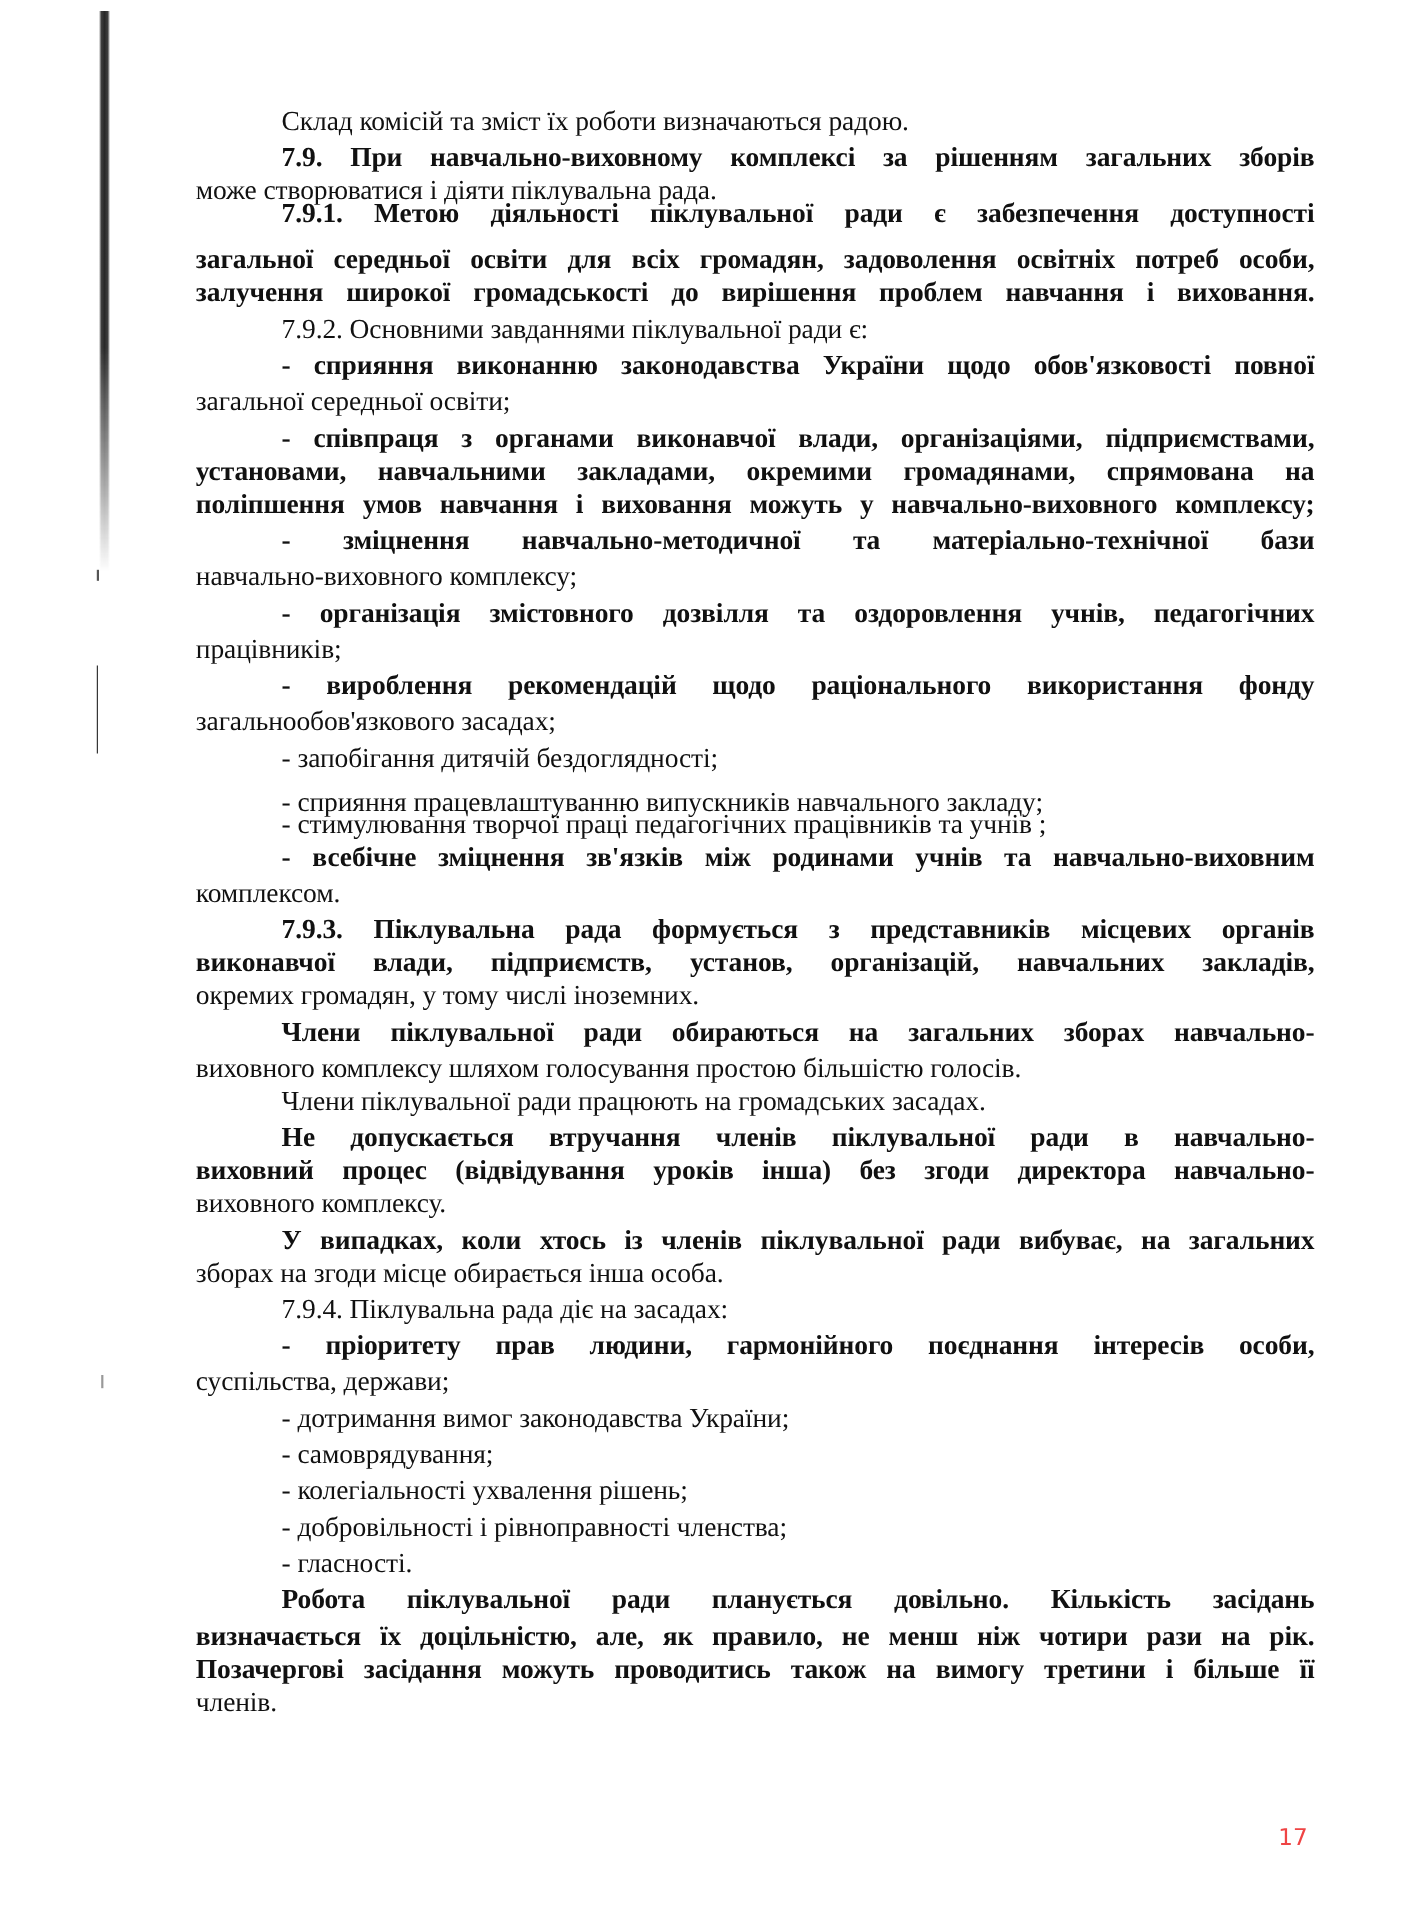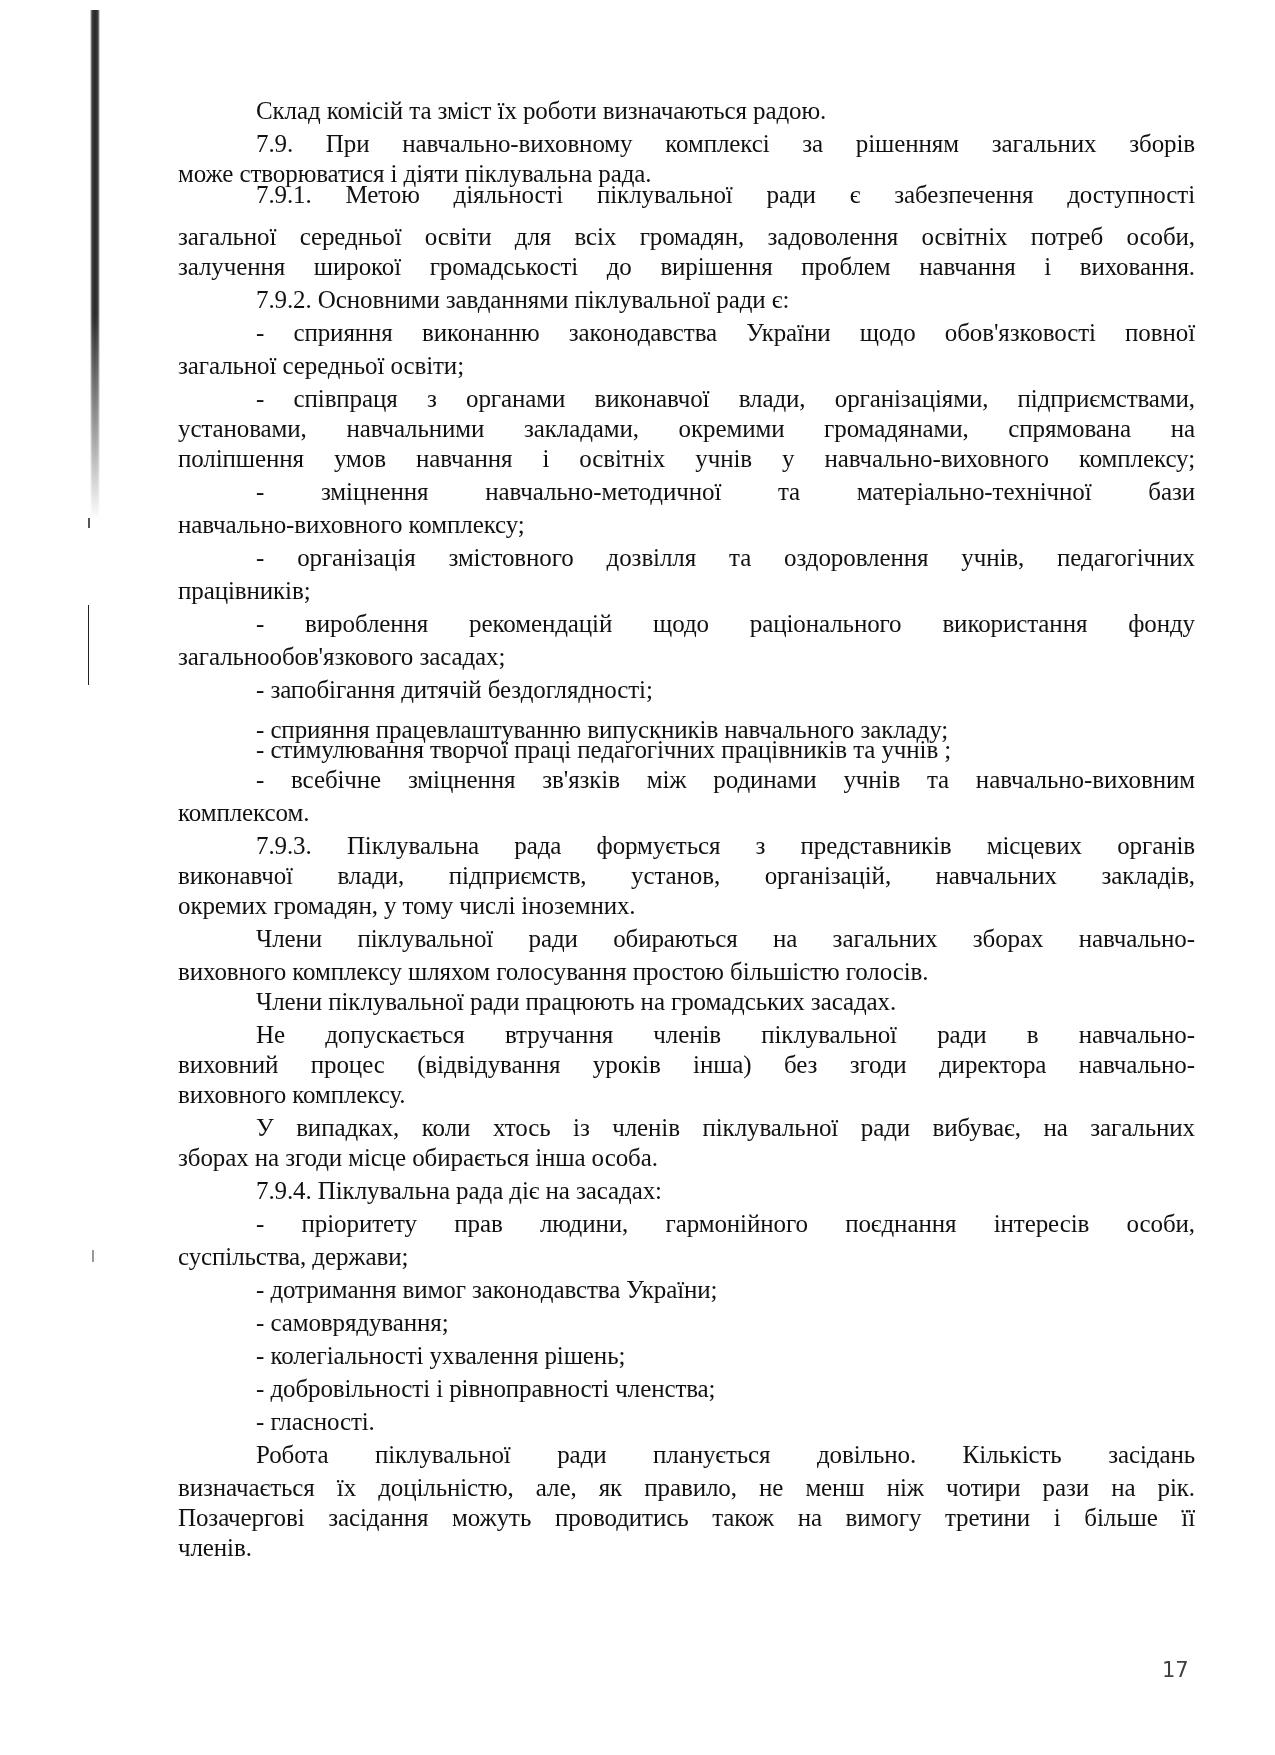--- a/index.html
+++ b/index.html
@@ -59,29 +59,30 @@
       position: absolute;
       left: 0;
       width: 1017px;
       height: 30px;
       line-height: 30px;
       white-space: nowrap;
     }
     .line.justify {
       text-align: justify;
       text-align-last: justify;
+      font-weight: bold;
     }
     .line.indent { padding-left: 78px; box-sizing: border-box; }
     .page-number {
       position: absolute;
       left: 1162px;
       top: 1658px;
       font-family: "DejaVu Sans", sans-serif;
       font-size: 21px;
-      color: #404040;
+      color: #ef4444;
     }
   </style>
 </head>
 <body>
 
 <div class="page">
   <div class="binding"></div>
   <div class="binding-line"></div>
   <div class="speck" style="left:88px;top:518px;height:10px;"></div>
   <div class="speck" style="left:92px;top:1250px;height:12px;background:#999;"></div>
@@ -91,21 +92,21 @@
     <div class="line indent justify" style="top:33px">7.9. При навчально-виховному комплексі за рішенням загальних зборів</div>
     <div class="line" style="top:63px">може створюватися і діяти піклувальна рада.</div>
     <div class="line indent justify" style="top:84px">7.9.1. Метою діяльності піклувальної ради є забезпечення доступності</div>
     <div class="line justify" style="top:126px">загальної середньої освіти для всіх громадян, задоволення освітніх потреб особи,</div>
     <div class="line justify" style="top:156px">залучення широкої громадськості до вирішення проблем навчання і виховання.</div>
     <div class="line indent" style="top:189px">7.9.2. Основними завданнями піклувальної ради є:</div>
     <div class="line indent justify" style="top:222px">- сприяння виконанню законодавства України щодо обов'язковості повної</div>
     <div class="line" style="top:255px">загальної середньої освіти;</div>
     <div class="line indent justify" style="top:288px">- співпраця з органами виконавчої влади, організаціями, підприємствами,</div>
     <div class="line justify" style="top:318px">установами, навчальними закладами, окремими громадянами, спрямована на</div>
-    <div class="line justify" style="top:348px">поліпшення умов навчання і освітніх учнів у навчально-виховного комплексу;</div>
+    <div class="line justify" style="top:348px">поліпшення умов навчання і виховання можуть у навчально-виховного комплексу;</div>
     <div class="line indent justify" style="top:381px">- зміцнення навчально-методичної та матеріально-технічної бази</div>
     <div class="line" style="top:414px">навчально-виховного комплексу;</div>
     <div class="line indent justify" style="top:447px">- організація змістовного дозвілля та оздоровлення учнів, педагогічних</div>
     <div class="line" style="top:480px">працівників;</div>
     <div class="line indent justify" style="top:513px">- вироблення рекомендацій щодо раціонального використання фонду</div>
     <div class="line" style="top:546px">загальнообов'язкового засадах;</div>
     <div class="line indent" style="top:579px">- запобігання дитячій бездоглядності;</div>
     <div class="line indent" style="top:619px">- сприяння працевлаштуванню випускників навчального закладу;</div>
     <div class="line indent" style="top:639px">- стимулювання творчої праці педагогічних працівників та учнів ;</div>
     <div class="line indent justify" style="top:669px">- всебічне зміцнення зв'язків між родинами учнів та навчально-виховним</div>

